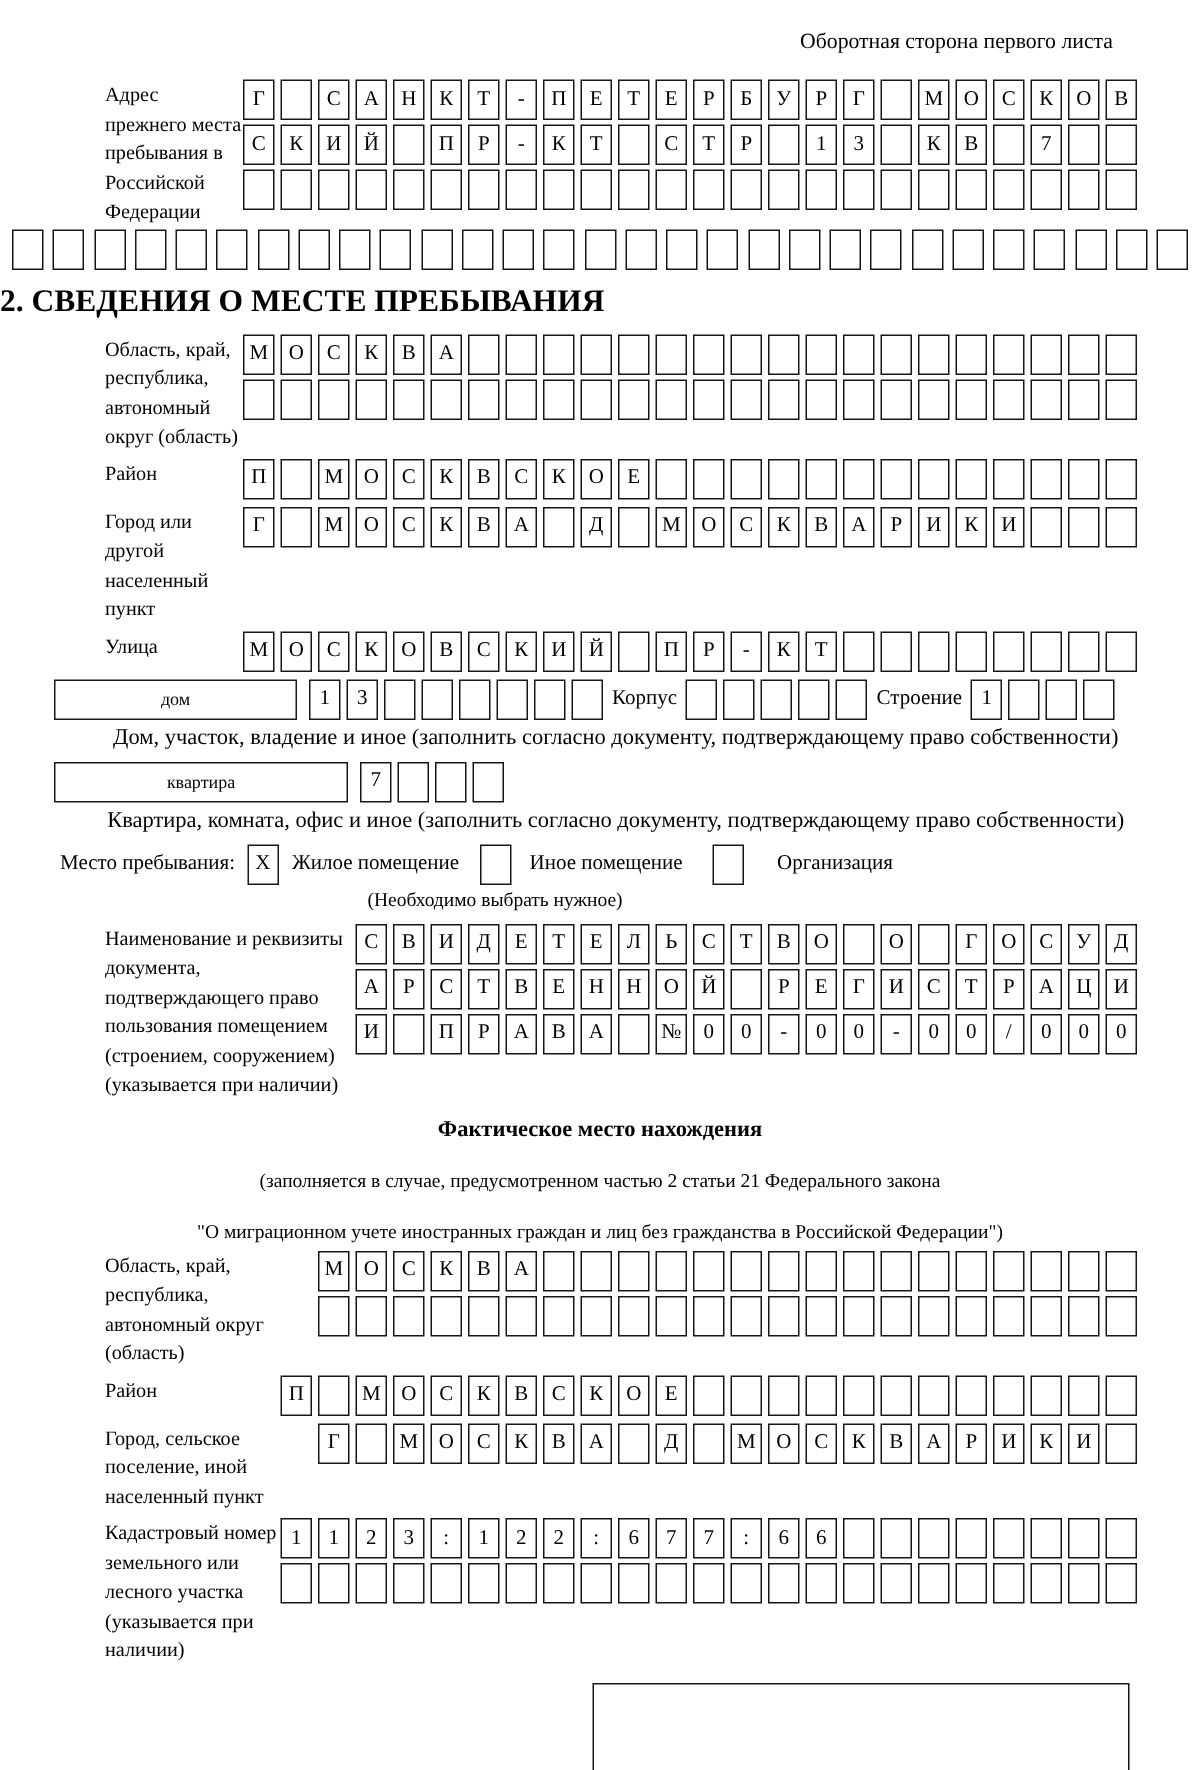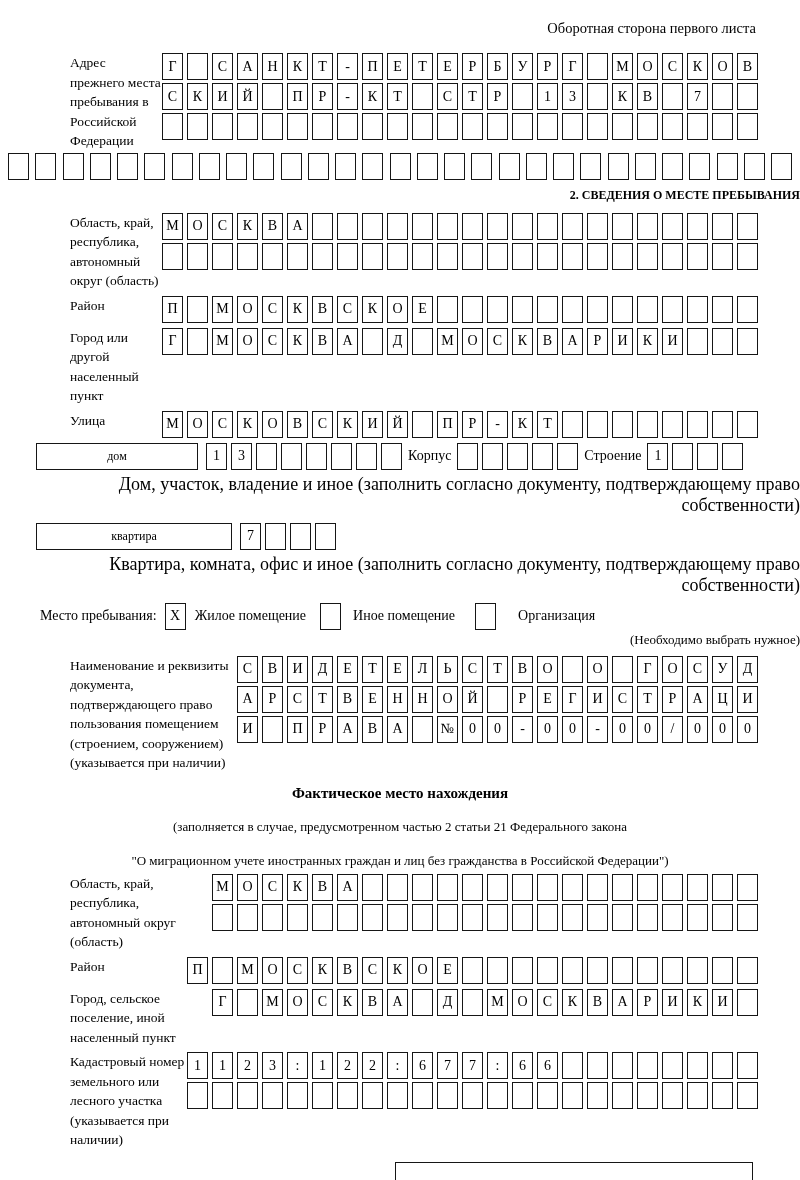--- a/index.html
+++ b/index.html
@@ -7,21 +7,21 @@
     position:relative;
     width:800px;height:1180px;
     background:#fff;color:#000;
     font-family:"Liberation Serif",serif;
     overflow:hidden;
     box-sizing:border-box;
     padding-top:20px;
   }
   .header-note{
     text-align:right;
-    padding-right:44px;
+    padding-right:58px;
     font-size:14.5px;
     margin-bottom:16px;
   }
   .frow{display:flex;align-items:flex-start;padding-left:70px;margin-bottom:5px;}
   .flabel{font-size:13.5px;line-height:19.5px;}
   .w120{width:122px;}
   .w118{width:118px;}
   .w132{width:132px;}
   .w138{width:138px;}
   .w185{width:185px;}
@@ -33,31 +33,31 @@
     box-sizing:border-box;
     flex:0 0 auto;
     width:21px;height:27px;
     border:1.6px solid #161616;
     font-size:14px;
     display:flex;align-items:center;justify-content:center;
     background:#fff;
   }
   .spread{margin:1px 8px 3px 8px;justify-content:space-between;gap:0;}
   .note{font-size:13px;text-align:center;margin:3px 0 8px 0;}
-  .sec-title{font-size:12px;font-weight:bold;text-align:right;margin:8px 0 10px 0;}
+  .sec-title{font-size:21px;font-weight:bold;text-align:left;margin:8px 0 10px 0;}
   .widebox{
     box-sizing:border-box;height:27px;border:1.6px solid #161616;
     display:flex;align-items:center;justify-content:center;
     font-size:12px;flex:0 0 auto;
   }
   .domrow{display:flex;align-items:center;padding-left:36px;margin-bottom:4px;}
   .inl-label{font-size:14px;margin:0 6px;flex:0 0 auto;}
-  .lnote{font-size:18px;text-align:right;padding-left:21px;margin:2px 0 7px 0;}
+  .lnote{font-size:15px;text-align:center;padding-left:21px;margin:2px 0 7px 0;}
   .stayrow{display:flex;align-items:center;padding-left:40px;margin-bottom:2px;font-size:14px;}
-  .staynote{font-size:13px;margin:0 0 8px 245px;text-align:right;}
+  .staynote{font-size:13px;margin:0 0 8px 245px;}
   .center-title{font-size:15px;font-weight:bold;text-align:center;margin:12px 0 8px 0;}
   .cnote{font-size:13px;text-align:center;margin:16px 0 4px 0;line-height:18px;}
   .stamp-box{
     box-sizing:border-box;
     margin:12px 0 0 395px;
     width:358px;height:174px;
     border:1.6px solid #161616;
   }
   .mb2{margin-bottom:2px;}
 </style>

